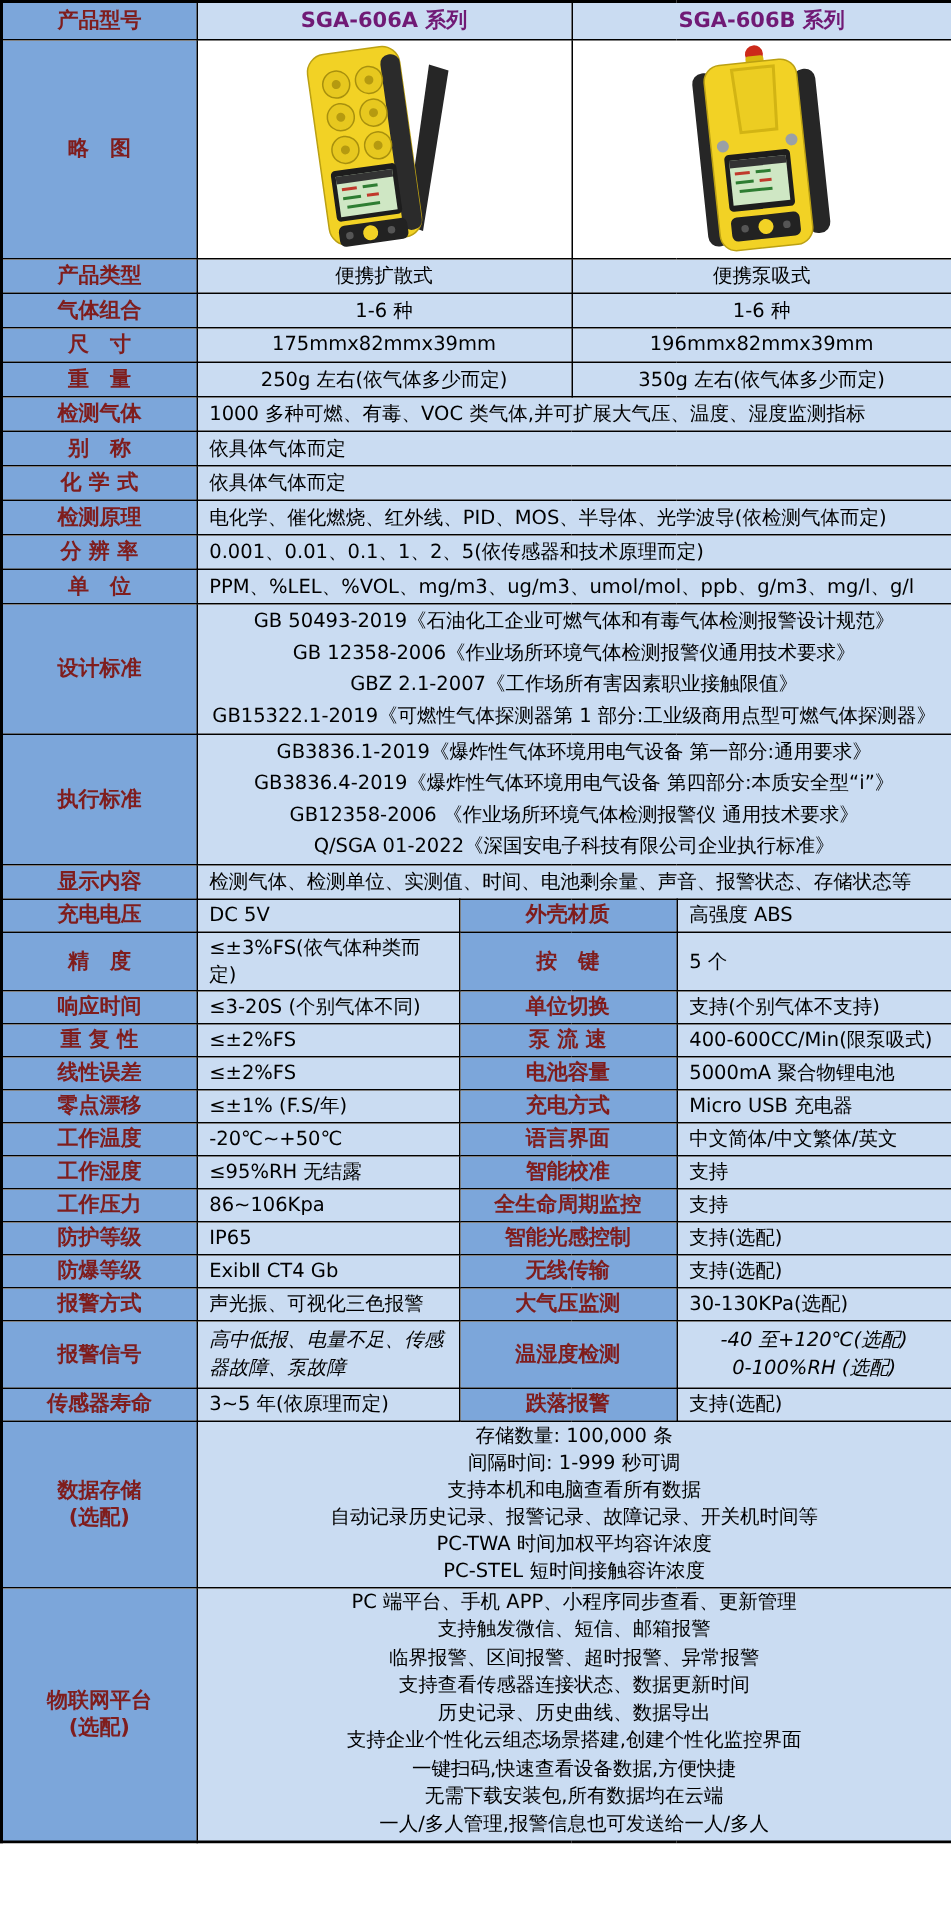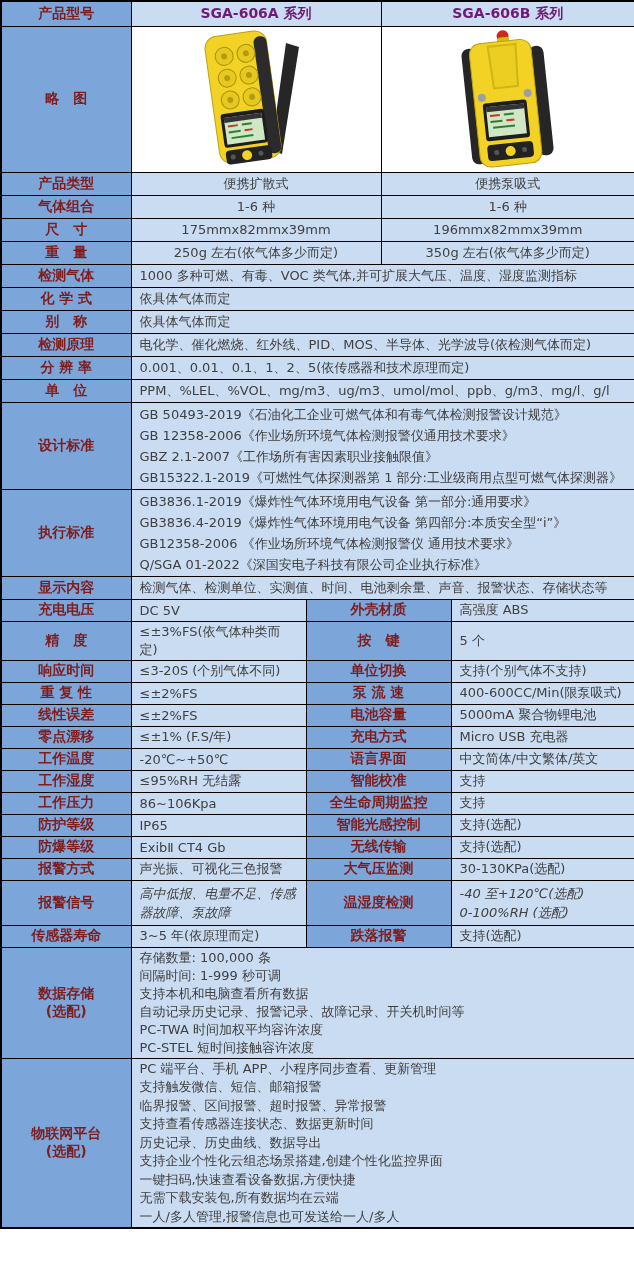--- a/index.html
+++ b/index.html
@@ -1,23 +1,23 @@
 <!DOCTYPE html>
 <html><head>
 <meta charset="utf-8">
 <style>
   html,body{margin:0;padding:0;background:#fff;}
   body{font-family:"DejaVu Sans","Liberation Sans",sans-serif;}
   table{border-collapse:collapse;table-layout:fixed;width:634px;border:2px solid #000;}
   td{border:1px solid #000;overflow:hidden;vertical-align:middle;padding:0;}
   .lbl{background:#7ca6da;font-weight:bold;text-align:center;font-size:14px;color:#7f1d1d;}
-  .val{background:#cadcf2;font-size:13px;color:#404040;padding:1px 8px;text-align:left;}
+  .val{background:#cadcf2;font-size:13px;color:#000000;padding:1px 8px;text-align:left;}
   .c{text-align:center;}
   .hd{font-weight:bold;color:#701a75;font-size:14px;}
-  .ml{white-space:pre-line;}
+  .ml{white-space:pre-line;text-align:center;}
   .lh19{line-height:19px;font-style:italic;}
   .lh21{line-height:21px;}
   .lh18{line-height:18px;}
   .lh185{line-height:18.5px;}
   .imgcell{background:#ffffff;text-align:center;vertical-align:middle;}
   .h-header{height:25px;} .h-img{height:145px;} .h-s{height:23px;} .h-q{height:22px;}
   .h-d2{height:45px;} .h-std{height:84px;} .h-store{height:108px;} .h-iot{height:170px;}
 </style>
 </head>
 <body>
@@ -126,25 +126,25 @@
     <td class="lbl">重　量</td>
     <td class="val c" colspan="2">250g 左右(依气体多少而定)</td>
     <td class="val c" colspan="2">350g 左右(依气体多少而定)</td>
   </tr>
 
   <tr class="h-s">
     <td class="lbl">检测气体</td>
     <td class="val" colspan="4">1000 多种可燃、有毒、VOC 类气体,并可扩展大气压、温度、湿度监测指标</td>
   </tr>
   <tr class="h-s">
+    <td class="lbl">别　称</td>
+    <td class="val" colspan="4">依具体气体而定</td>
+  </tr>
+  <tr class="h-s">
     <td class="lbl">化 学 式</td>
-    <td class="val" colspan="4">依具体气体而定</td>
-  </tr>
-  <tr class="h-s">
-    <td class="lbl">别　称</td>
     <td class="val" colspan="4">依具体气体而定</td>
   </tr>
   <tr class="h-s">
     <td class="lbl">检测原理</td>
     <td class="val" colspan="4">电化学、催化燃烧、红外线、PID、MOS、半导体、光学波导(依检测气体而定)</td>
   </tr>
   <tr class="h-s">
     <td class="lbl">分 辨 率</td>
     <td class="val" colspan="4">0.001、0.01、0.1、1、2、5(依传感器和技术原理而定)</td>
   </tr>

